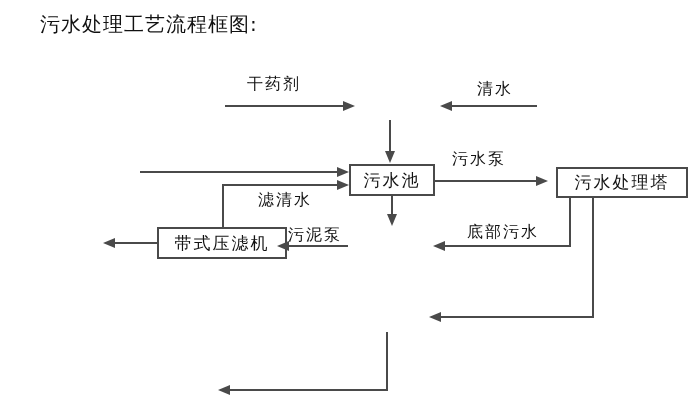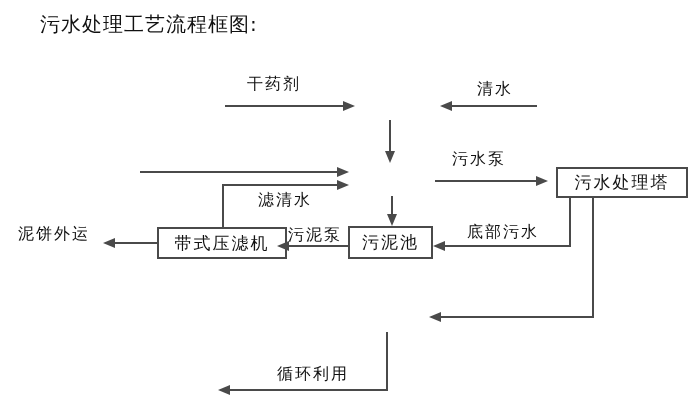--- a/index.html
+++ b/index.html
@@ -49,22 +49,22 @@
   .arr-l{border-top:5px solid transparent;border-bottom:5px solid transparent;border-right:12px solid #4a4a4a;}
   .arr-d{border-left:5px solid transparent;border-right:5px solid transparent;border-top:12px solid #4a4a4a;}
 </style>
 </head>
 <body>
 
 <div class="page">
 
   <div class="title">污水处理工艺流程框图:</div>
 
+  <div class="node" style="left:349px;top:164px;width:86px;height:32px">污水池</div>
   <div class="node" style="left:556px;top:167px;width:132px;height:31px">污水处理塔</div>
-  <div class="node" style="left:348px;top:226px;width:85px;height:33px">污泥池</div>
   <div class="node" style="left:157px;top:227px;width:130px;height:32px">带式压滤机</div>
 
   <div class="hline" style="left:225px;top:105px;width:118px"></div>
   <div class="arr arr-r" style="left:343px;top:101px"></div>
   <div class="elabel" style="left:247px;top:75px">干药剂</div>
 
   <div class="hline" style="left:452px;top:105px;width:85px"></div>
   <div class="arr arr-l" style="left:440px;top:101px"></div>
   <div class="elabel" style="left:477px;top:80px">清水</div>
 
@@ -85,29 +85,27 @@
 
   <div class="vline" style="left:391px;top:196px;height:18px"></div>
   <div class="arr arr-d" style="left:387px;top:214px"></div>
 
   <div class="hline" style="left:289px;top:245px;width:59px"></div>
   <div class="arr arr-l" style="left:277px;top:241px"></div>
   <div class="elabel" style="left:288px;top:226px">污泥泵</div>
 
   <div class="hline" style="left:115px;top:242px;width:42px"></div>
   <div class="arr arr-l" style="left:103px;top:238px"></div>
-  <div class="elabel" style="left:18px;top:225px">泥饼外运</div>
 
   <div class="vline" style="left:569px;top:198px;height:49px"></div>
   <div class="hline" style="left:445px;top:245px;width:126px"></div>
   <div class="arr arr-l" style="left:433px;top:241px"></div>
   <div class="elabel" style="left:467px;top:223px">底部污水</div>
 
   <div class="vline" style="left:592px;top:198px;height:120px"></div>
   <div class="hline" style="left:441px;top:316px;width:153px"></div>
   <div class="arr arr-l" style="left:429px;top:312px"></div>
 
   <div class="vline" style="left:386px;top:332px;height:58px"></div>
   <div class="hline" style="left:230px;top:389px;width:158px"></div>
   <div class="arr arr-l" style="left:218px;top:385px"></div>
-  <div class="elabel" style="left:277px;top:365px">循环利用</div>
 
 </div>
 
 </body></html>

